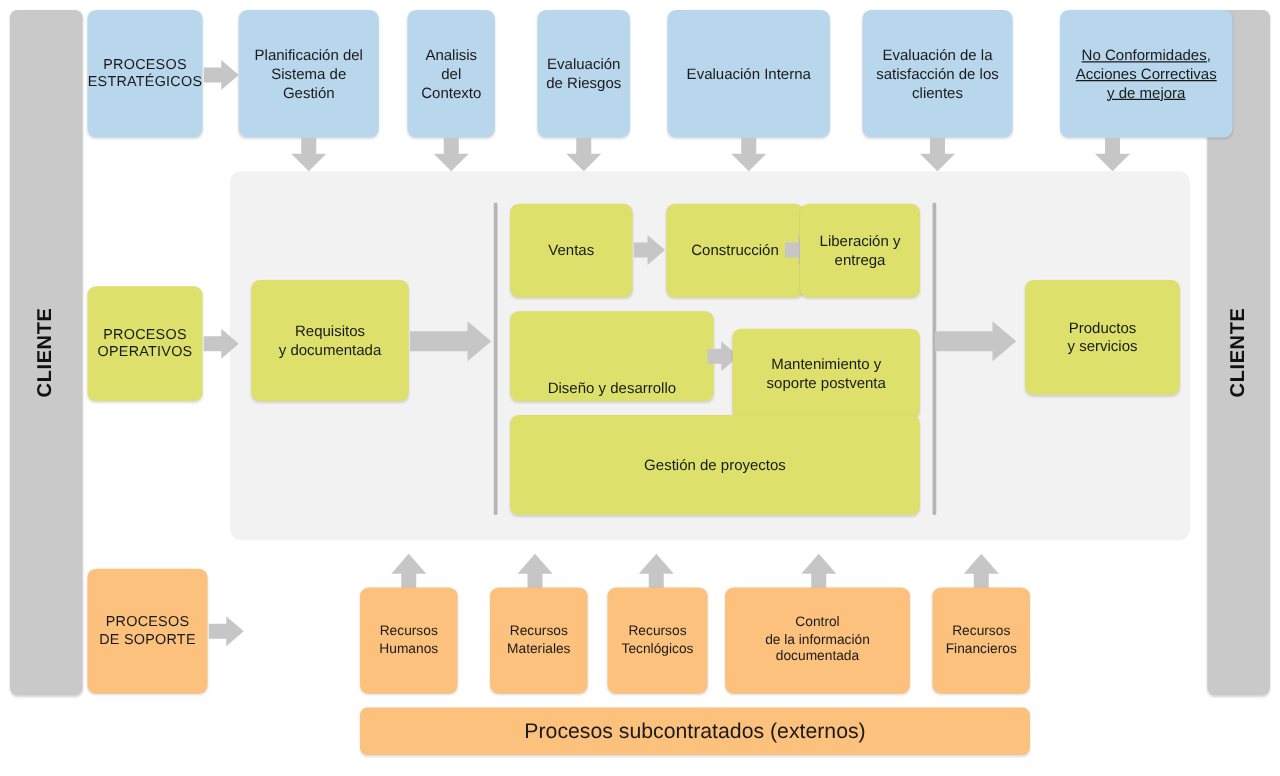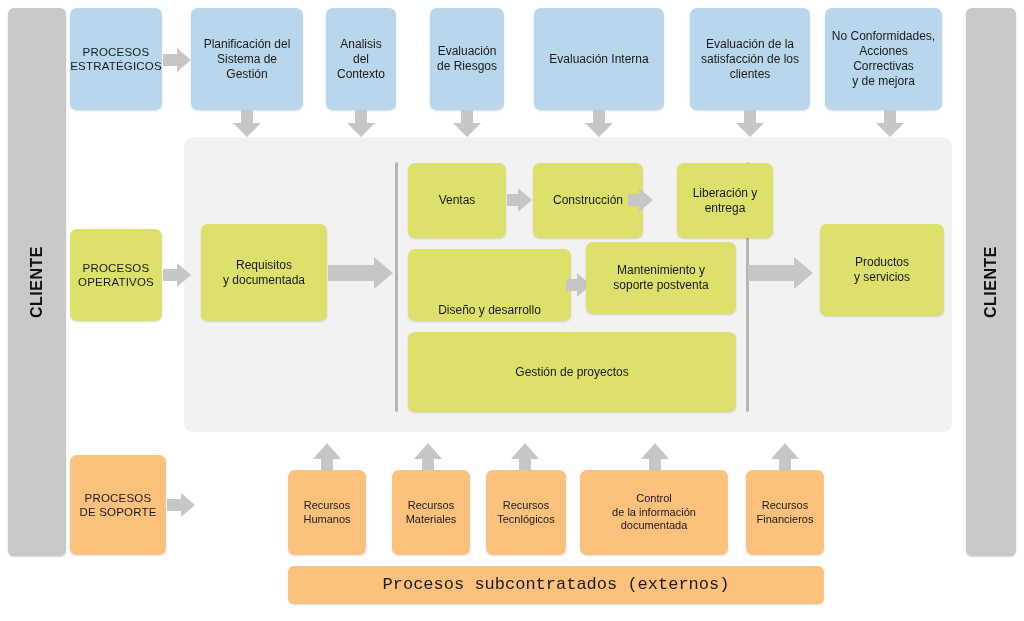--- a/index.html
+++ b/index.html
@@ -53,21 +53,21 @@
     padding: 3px 6px;
     box-shadow: 0 1px 2px rgba(0,0,0,0.14);
   }
   .blue   { background: #b9d7ec; }
   .yellow { background: #dde16c; }
   .orange { background: #fbc17d; }
 
   .lbl-bold { font-weight: normal; font-size: 11.5px; letter-spacing: 0.2px; }
   .lbl-reg  { font-weight: normal; font-size: 12px; }
   .lbl-sm   { font-weight: normal; font-size: 11px; }
-  .lbl-big  { font-weight: normal; font-size: 17px; font-family: Liberation Mono, monospace; }
+  .lbl-big  { font-weight: normal; font-size: 17px; }
 
   
   #system-container {
     position: absolute;
     left: 184px;
     top: 137px;
     width: 768px;
     height: 295px;
     background: #f2f2f2;
     border-radius: 9px;
@@ -173,21 +173,21 @@
   </div>
 
   <div class="node blue" style="left:690px; top:8px; width:120px; height:102px;">
     <div class="lbl-reg">
       <div>Evaluación de la</div>
       <div>satisfacción de los</div>
       <div>clientes</div>
     </div>
   </div>
 
-  <div class="node blue" style="left:825px; top:8px; width:117px; height:102px;">
+  <div class="node blue" style="left:848px; top:8px; width:138px; height:102px;text-decoration:underline;">
     <div class="lbl-reg">
       <div>No Conformidades,</div>
       <div>Acciones Correctivas</div>
       <div>y de mejora</div>
     </div>
   </div>
 
   <div class="arrow arrow-vert arrow-down" style="left:233px; top:110px; width:28px; height:27px;">
     <div class="shaft" style="left:8px; top:0; width:12px; height:15px;"></div>
     <div class="head" style="left:0; top:13px; border-width:14px 14px 0 14px;"></div>
@@ -250,38 +250,38 @@
   <div class="node yellow" style="left:533px; top:163px; width:110px; height:75px;">
     <div class="lbl-reg">
         <div>Construcción</div>
       </div>
   </div>
   <div class="arrow arrow-right" style="left:628px; top:188px; width:26px; height:24px;">
     <div class="shaft" style="top:6px; width:13px; height:12px;"></div>
     <div class="head" style="left:11px; top:0; border-width:12px 0 12px 14px;"></div>
   </div>
 
-  <div class="node yellow" style="left:640px; top:163px; width:96px; height:75px;margin-left:37px;">
+  <div class="node yellow" style="left:640px; top:163px; width:96px; height:75px;">
     <div class="lbl-reg">
       <div>Liberación y</div>
       <div>entrega</div>
     </div>
   </div>
 
   <div class="node yellow" style="left:408px; top:249px; width:163px; height:72px;align-items:flex-end;">
     <div class="lbl-reg">
         <div>Diseño y desarrollo</div>
       </div>
   </div>
   <div class="arrow arrow-right" style="left:566px; top:273px; width:26px; height:24px;">
     <div class="shaft" style="top:6px; width:13px; height:12px;"></div>
     <div class="head" style="left:11px; top:0; border-width:12px 0 12px 14px;"></div>
   </div>
 
-  <div class="node yellow" style="left:586px; top:242px; width:150px; height:72px;">
+  <div class="node yellow" style="left:586px; top:263px; width:150px; height:72px;">
     <div class="lbl-reg">
       <div>Mantenimiento y</div>
       <div>soporte postventa</div>
     </div>
   </div>
 
   <div class="node yellow" style="left:408px; top:332px; width:328px; height:80px;">
     <div class="lbl-reg">
         <div>Gestión de proyectos</div>
       </div>

